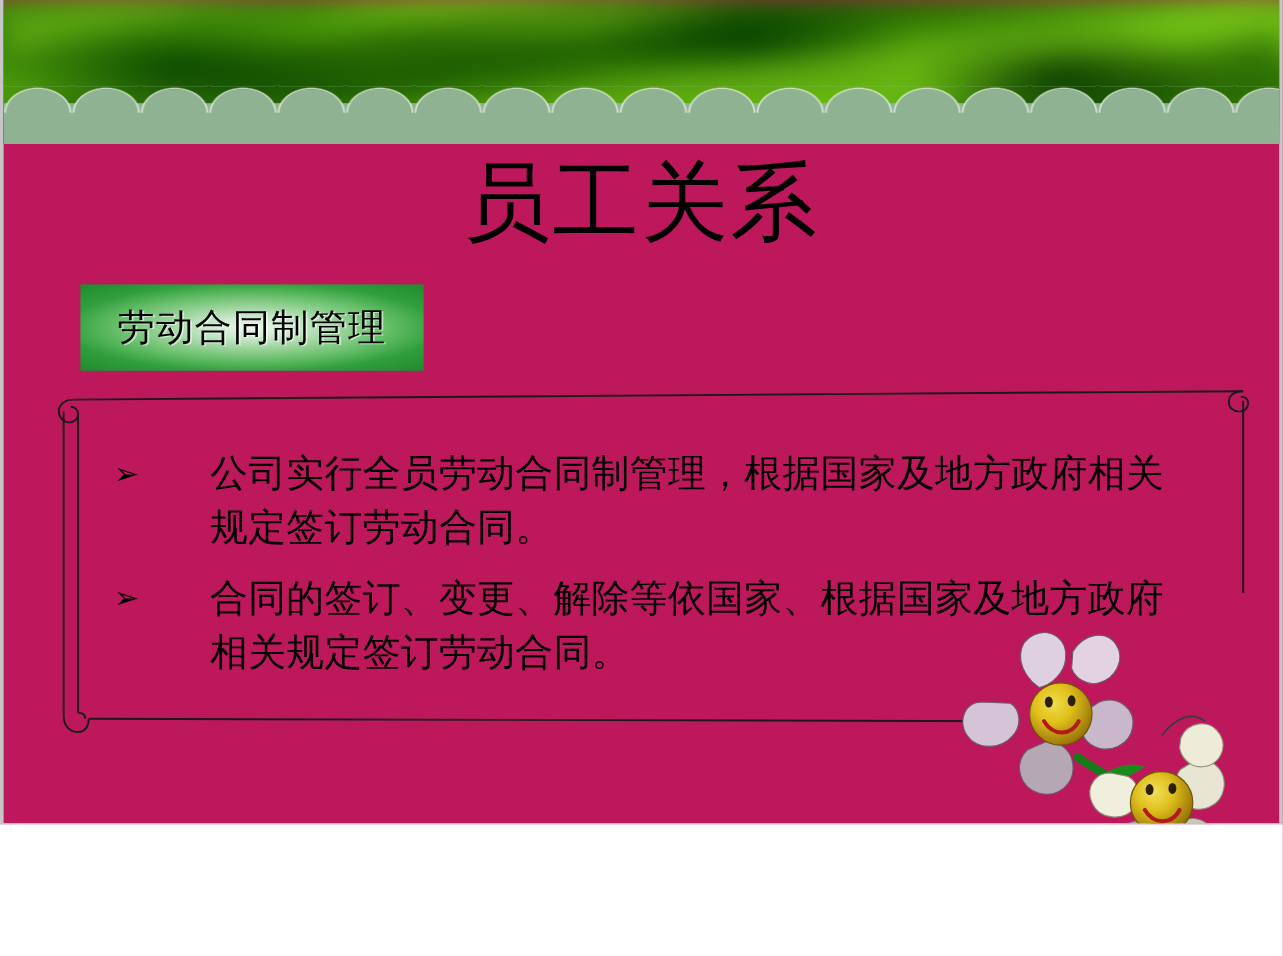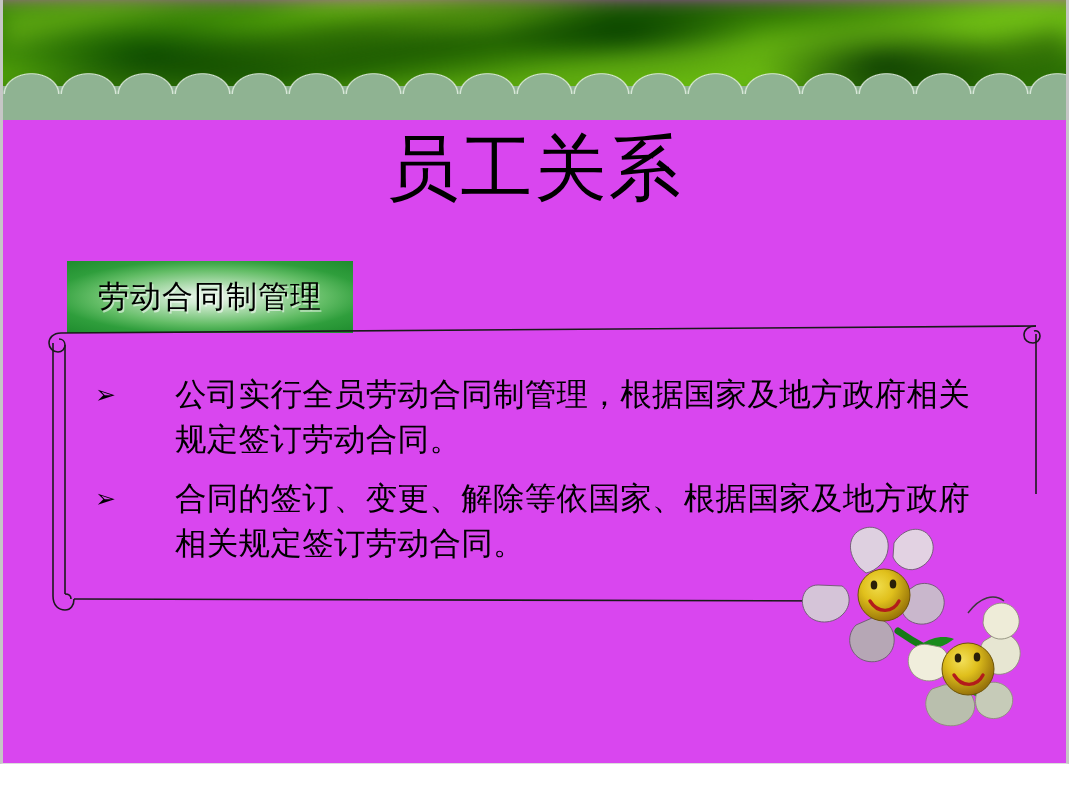--- a/index.html
+++ b/index.html
@@ -8,22 +8,22 @@
     padding: 0;
     background: #ffffff;
   }
   body {
     font-family: "Liberation Serif", "DejaVu Serif", serif;
   }
 
   .slide {
     position: relative;
     width: 1069px;
-    height: 764px;
-    background: #d946ef;
+    height: 687px;
+    background: #be185d;
     overflow: hidden;
     box-sizing: border-box;
     border-left: 3px solid #c6c6c6;
     border-right: 3px solid #c6c6c6;
     border-bottom: 1px solid #dcdcdc;
   }
 
   
   .header-band {
     position: absolute;
@@ -116,21 +116,20 @@
     top: 237px;
     width: 286px;
     height: 72px;
     background:
       radial-gradient(ellipse 72% 68% at 50% 50%,
         #eaf6ea 0%, #cfead0 16%, #9fd6a0 34%, #63bd66 56%, #2f9e3c 76%, #1f8c2e 100%);
     display: flex;
     align-items: center;
     justify-content: center;
     box-sizing: border-box;
-    margin-top: 24px;
   }
   .subtitle-text {
     font-family: "Liberation Serif", "DejaVu Serif", serif;
     font-size: 31px;
     color: #000000;
     letter-spacing: 1px;
     text-shadow: 1.5px 1.5px 0 rgba(255,255,255,0.55);
   }
 
   

